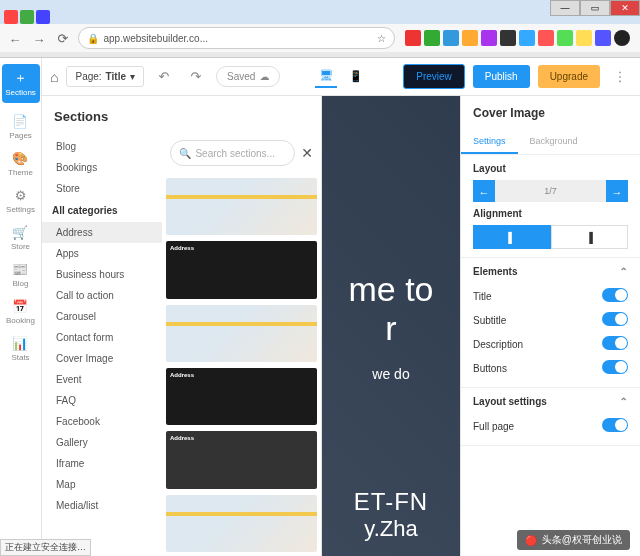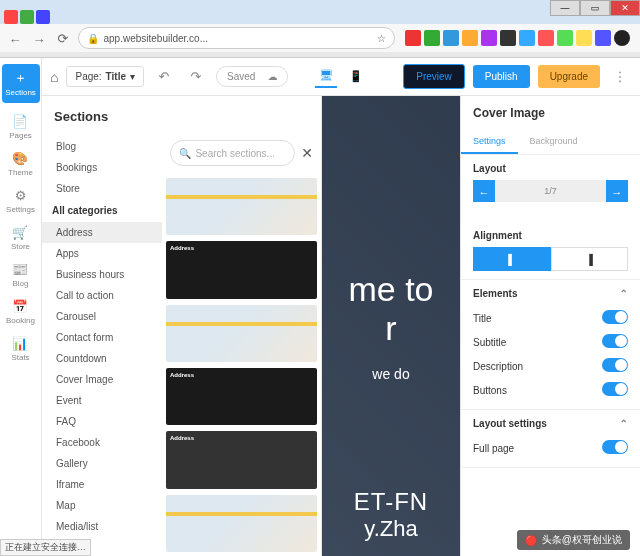--- a/index.html
+++ b/index.html
@@ -20,21 +20,21 @@
 .rail{width:42px;background:#fff;border-right:1px solid #e4e4e4;display:flex;flex-direction:column;align-items:center;padding-top:6px;gap:10px}
 .rail-item{width:38px;display:flex;flex-direction:column;align-items:center;gap:2px;color:#888;font-size:8px;cursor:pointer}
 .rail-item.active{background:#2196f3;color:#fff;border-radius:4px;padding:6px 0}
 .rail-icon{width:16px;height:16px;display:flex;align-items:center;justify-content:center;font-size:13px}
 
 .main{flex:1;display:flex;flex-direction:column}
 .topbar{height:38px;border-bottom:1px solid #e4e4e4;display:flex;align-items:center;padding:0 8px;gap:8px}
 .home-ic{font-size:14px;color:#555}
 .page-sel{display:flex;align-items:center;gap:4px;font-size:10px;color:#444;padding:4px 8px;border:1px solid #ddd;border-radius:3px}
 .tb-btn{width:24px;height:24px;color:#888;display:flex;align-items:center;justify-content:center;font-size:13px}
-.saved{display:flex;align-items:center;gap:12px;padding:4px 10px;border:1px solid #ddd;border-radius:14px;color:#888;font-size:10px}
+.saved{display:flex;align-items:center;gap:4px;padding:4px 10px;border:1px solid #ddd;border-radius:14px;color:#888;font-size:10px}
 .dev-ic{width:22px;height:22px;display:flex;align-items:center;justify-content:center;color:#888}
 .dev-ic.on{color:#2196f3;border-bottom:2px solid #2196f3}
 .act-btn{padding:6px 12px;border-radius:3px;font-size:10px;cursor:pointer}
 .preview{border:1px solid #2196f3;color:#2196f3;background:#0f172a}
 .publish{background:#2196f3;color:#fff}
 .upgrade{background:#ffb84d;color:#664400}
 
 .work{flex:1;display:flex;position:relative;overflow:hidden}
 .sections{width:280px;background:#fff;border-right:1px solid #e4e4e4;display:flex;flex-direction:column}
 .sec-hdr{height:40px;display:flex;align-items:center;padding:0 12px;font-weight:bold;font-size:13px;color:#333}
@@ -186,21 +186,20 @@
               <div class="sec-item">Blog</div>
               <div class="sec-item">Bookings</div>
               <div class="sec-item">Store</div>
               <div class="sec-group">All categories</div>
               <div class="sec-item sel">Address</div>
               <div class="sec-item">Apps</div>
               <div class="sec-item">Business hours</div>
               <div class="sec-item">Call to action</div>
               <div class="sec-item">Carousel</div>
               <div class="sec-item">Contact form</div>
-              <div class="sec-item">Countdown</div>
               <div class="sec-item">Cover Image</div>
               <div class="sec-item">Event</div>
               <div class="sec-item">FAQ</div>
               <div class="sec-item">Facebook</div>
               <div class="sec-item">Gallery</div>
               <div class="sec-item">Iframe</div>
               <div class="sec-item">Map</div>
               <div class="sec-item">Media/list</div>
             </div>
           <div class="sec-prev">
@@ -247,21 +246,21 @@
           <div class="rp-tab on">Settings</div>
           <div class="rp-tab">Background</div>
         </div>
         <div class="rp-sec">
           <div class="rp-label">Layout</div>
           <div class="layout-nav">
             <div class="ln-btn">←</div>
             <div class="ln-mid">1/7</div>
             <div class="ln-btn">→</div>
           </div>
-          <div class="rp-label" style="margin-top:28px">Alignment</div>
+          <div class="rp-label" style="margin-top:6px">Alignment</div>
           <div class="align-row">
             <div class="al-btn on">▌</div>
             <div class="al-btn">▐</div>
           </div>
         </div>
         <div class="rp-sec">
           <div class="rp-label">
               <span>Elements</span>
               <span class="chev">⌃</span>
             </div>

